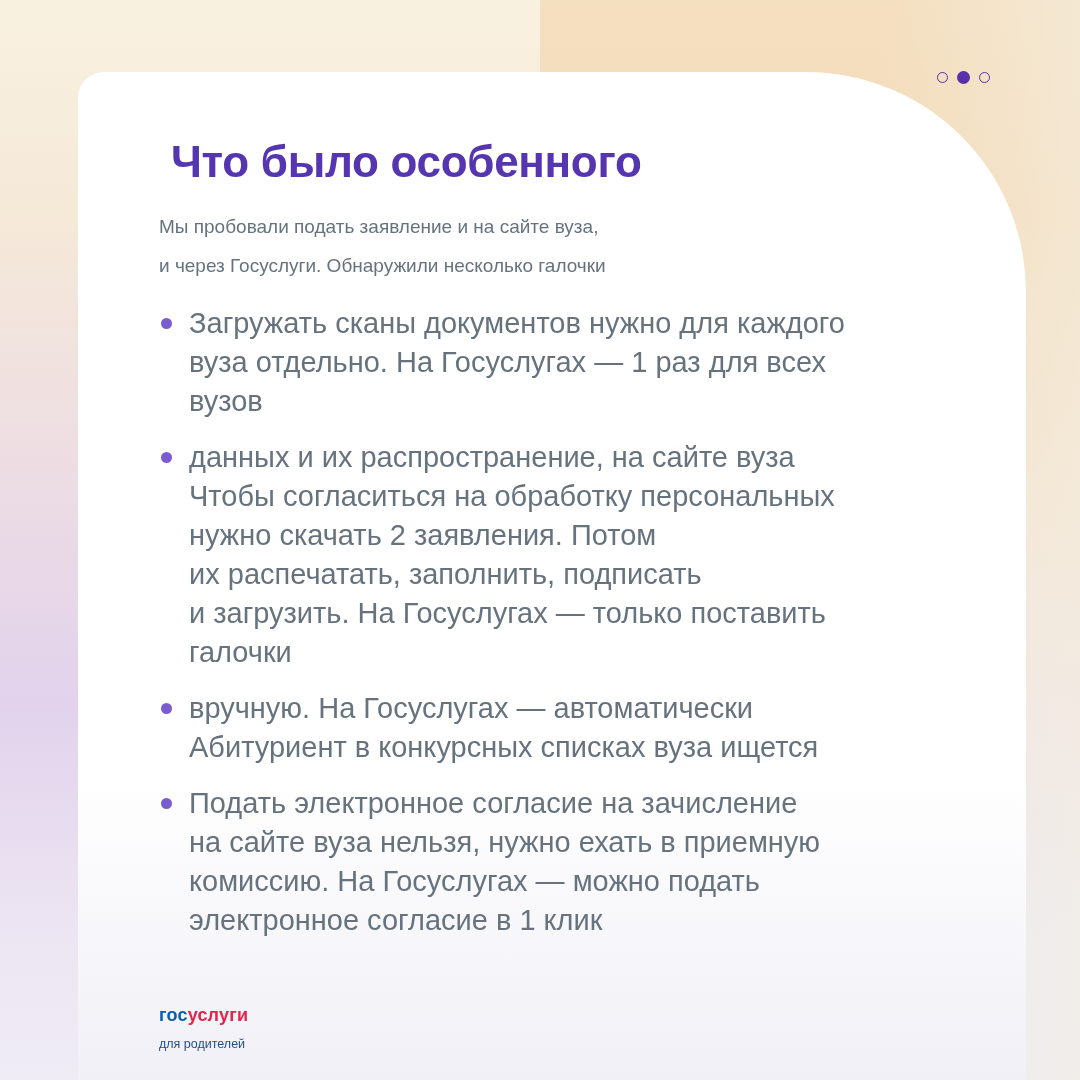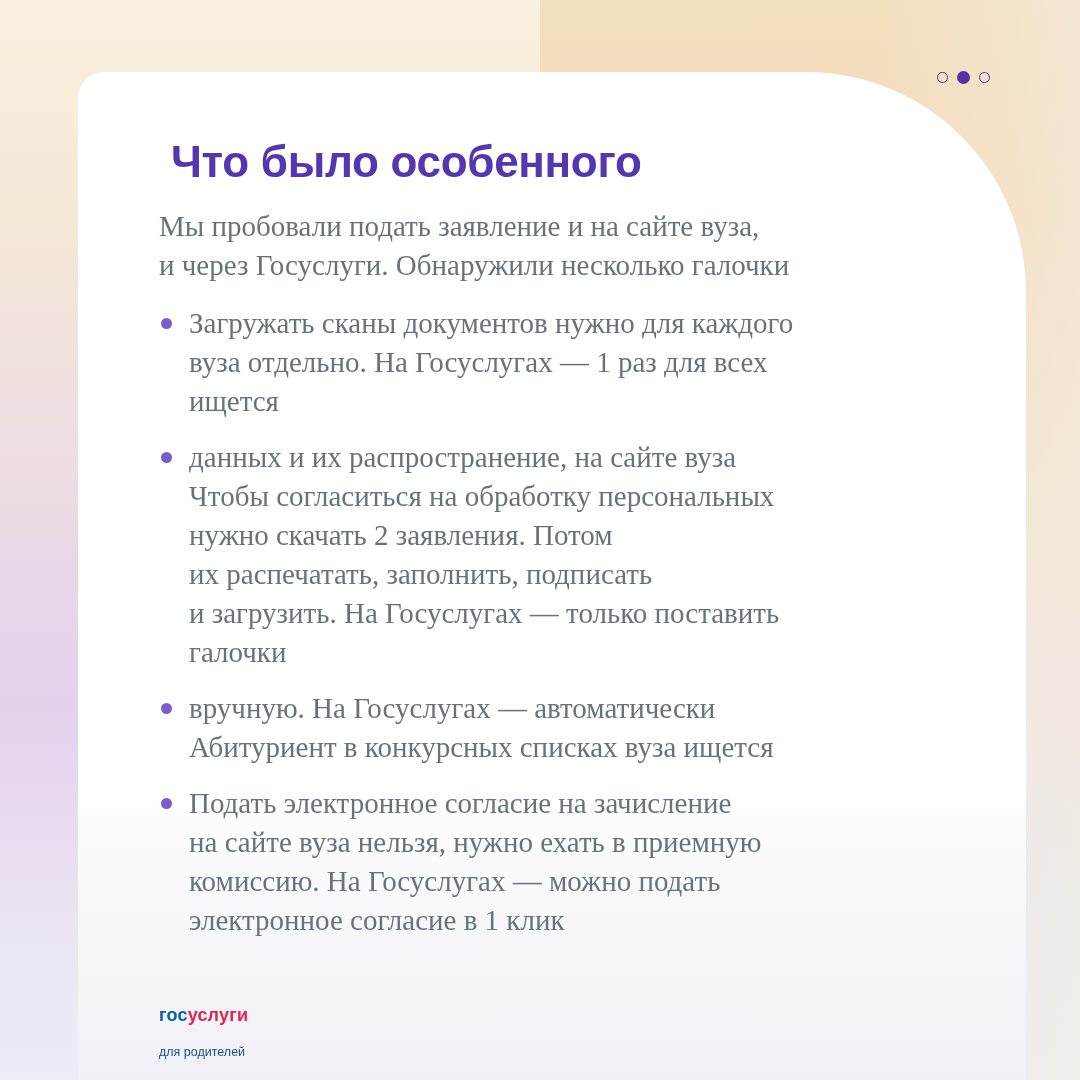--- a/index.html
+++ b/index.html
@@ -36,46 +36,46 @@
       border: 1.6px solid #5b2fa8; box-sizing: border-box;
     }
     .dot.active { background: #5b2fa8; width: 13px; height: 13px; border: none; }
     .title {
       position: absolute; left: 159px; top: 122px;
       font-size: 44px; font-weight: bold; color: #5535b0; letter-spacing: -0.3px;
       margin: 12px; line-height: 56px;
     }
     .intro {
       position: absolute; left: 159px; top: 207px; width: 800px;
-      font-size: 29px; color: #66737e; line-height: 39px; margin: 0; font-family: Liberation Serif, serif;
+      font-size: 19px; color: #66737e; line-height: 39px; margin: 0;
     }
     .intro span { display: block; white-space: nowrap; }
     .list {
       position: absolute; left: 159px; top: 304px; width: 810px;
       margin: 0; padding: 0; list-style: none;
     }
     .list-item {
       position: relative; padding-left: 30px; margin-bottom: 17px;
       font-size: 29px; color: #66737e; line-height: 39px;
     }
     .list-item .bullet {
       position: absolute; left: 2px; top: 14px; width: 11px; height: 11px;
       border-radius: 50%; background: #7a5ccf;
     }
-    .list-item .line { display: block; white-space: nowrap; font-family: Liberation Serif, serif; }
+    .list-item .line { display: block; white-space: nowrap; }
     .logo {
       position: absolute; left: 159px; top: 1005px;
     }
     .logo-main {
       font-size: 18px; font-weight: bold; letter-spacing: 0.2px; line-height: 20px; display: block;
     }
     .logo-gos { color: #0c5ea8; }
     .logo-uslugi { color: #e3234a; }
     .logo-sub {
-      font-size: 12.5px; color: #1a4f8f; display: block; margin-top: 20px; line-height: 14px;
+      font-size: 12.5px; color: #1a4f8f; display: block; margin-top: 12px; line-height: 14px;
     }
   </style>
 </head>
 <body>
 
 <div class="bg-left"></div>
 <div class="bg-right"></div>
 <div class="bg-right-fade"></div>
 
 <div class="card"></div>
@@ -91,21 +91,21 @@
 <p class="intro">
   <span>Мы пробовали подать заявление и на сайте вуза,</span>
   <span>и через Госуслуги. Обнаружили несколько галочки</span>
 </p>
 
 <ul class="list">
   <li class="list-item">
     <span class="bullet"></span>
     <span class="line">Загружать сканы документов нужно для каждого</span>
     <span class="line">вуза отдельно. На Госуслугах — 1 раз для всех</span>
-    <span class="line">ищется</span>
+    <span class="line">вузов</span>
   </li>
   <li class="list-item">
     <span class="bullet"></span>
     <span class="line">данных и их распространение, на сайте вуза</span>
     <span class="line">Чтобы согласиться на обработку персональных</span>
     <span class="line">нужно скачать 2 заявления. Потом</span>
     <span class="line">их распечатать, заполнить, подписать</span>
     <span class="line">и загрузить. На Госуслугах — только поставить</span>
     <span class="line">галочки</span>
   </li>

